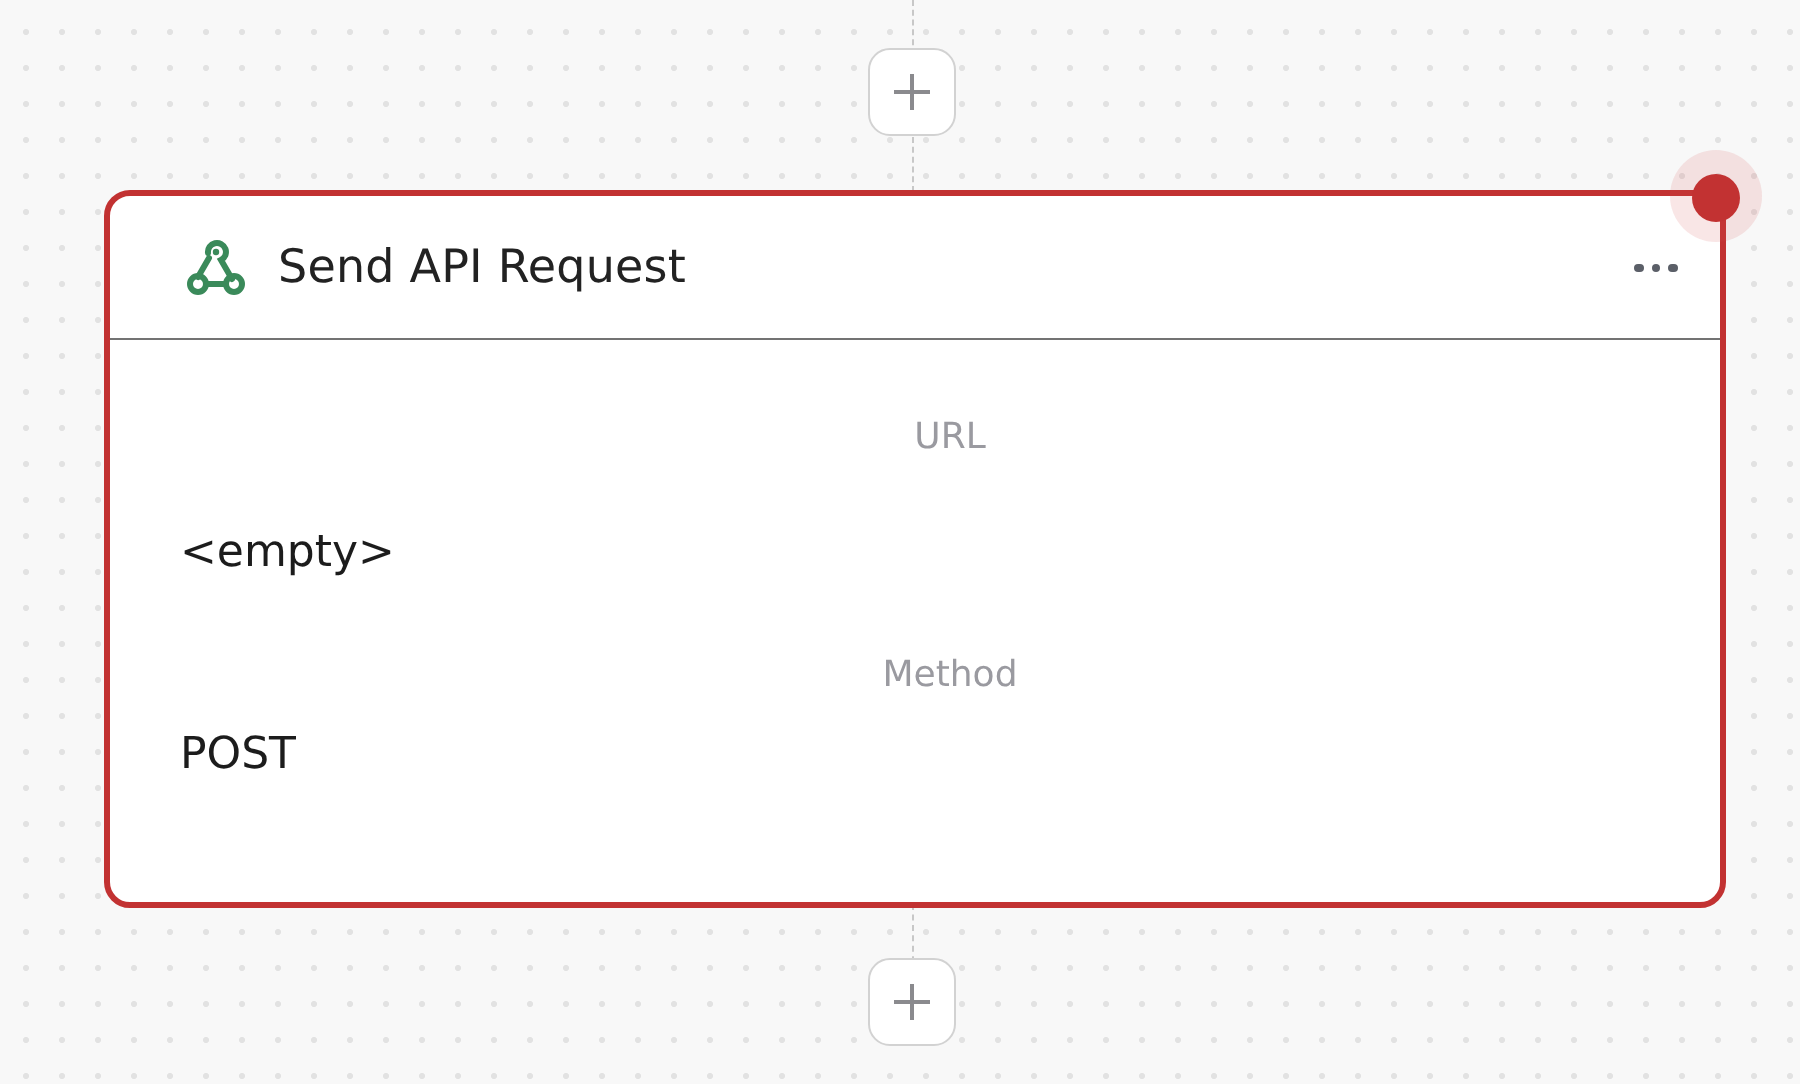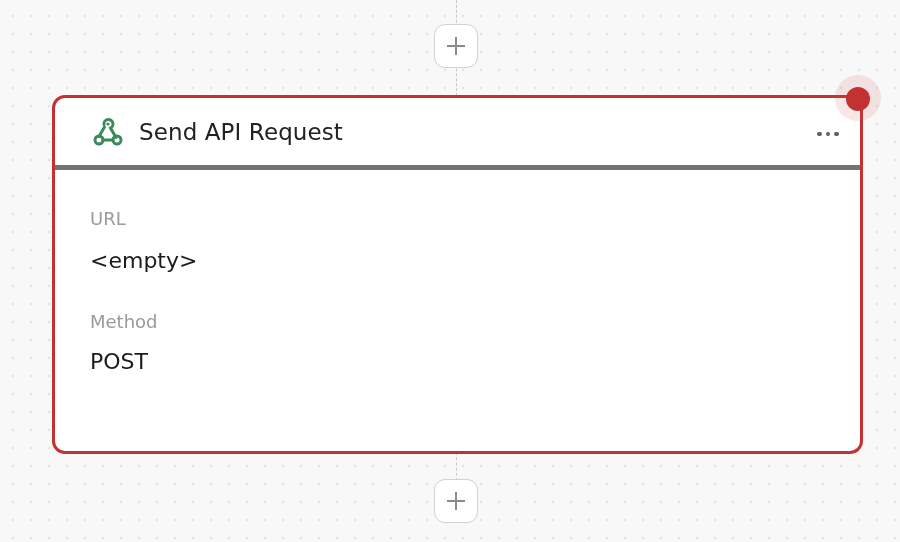--- a/index.html
+++ b/index.html
@@ -51,21 +51,21 @@
       width: 811px;
       height: 359px;
       box-sizing: border-box;
       background: #ffffff;
       border: 3px solid #c23232;
       border-radius: 13px;
     }
     .node-header {
       height: 72px;
       box-sizing: border-box;
-      border-bottom: 5px solid #737373;
+      border-bottom: 1px solid #737373;
       display: flex;
       align-items: center;
       padding-left: 36px;
       position: relative;
     }
     .node-icon {
       width: 34px;
       height: 34px;
       display: flex;
       align-items: center;
@@ -97,27 +97,28 @@
       display: block;
     }
     .node-body {
       padding-left: 35px;
       padding-top: 38px;
     }
     .field-label {
       font-size: 18px;
       color: #9a9aa0;
       line-height: 22px;
+      text-align: center;
     }
     .field-value {
       font-size: 22px;
       color: #1c1c1c;
       line-height: 26px;
     }
-    .field.url .field-value { margin-top: 18px; }
+    .field.url .field-value { margin-top: 34px; }
     .field.method { margin-top: 37px; }
     .field.method .field-value { margin-top: 16px; }
 
     .status-dot-halo {
       position: absolute;
       left: 835px;
       top: 75px;
       width: 46px;
       height: 46px;
       border-radius: 50%;

